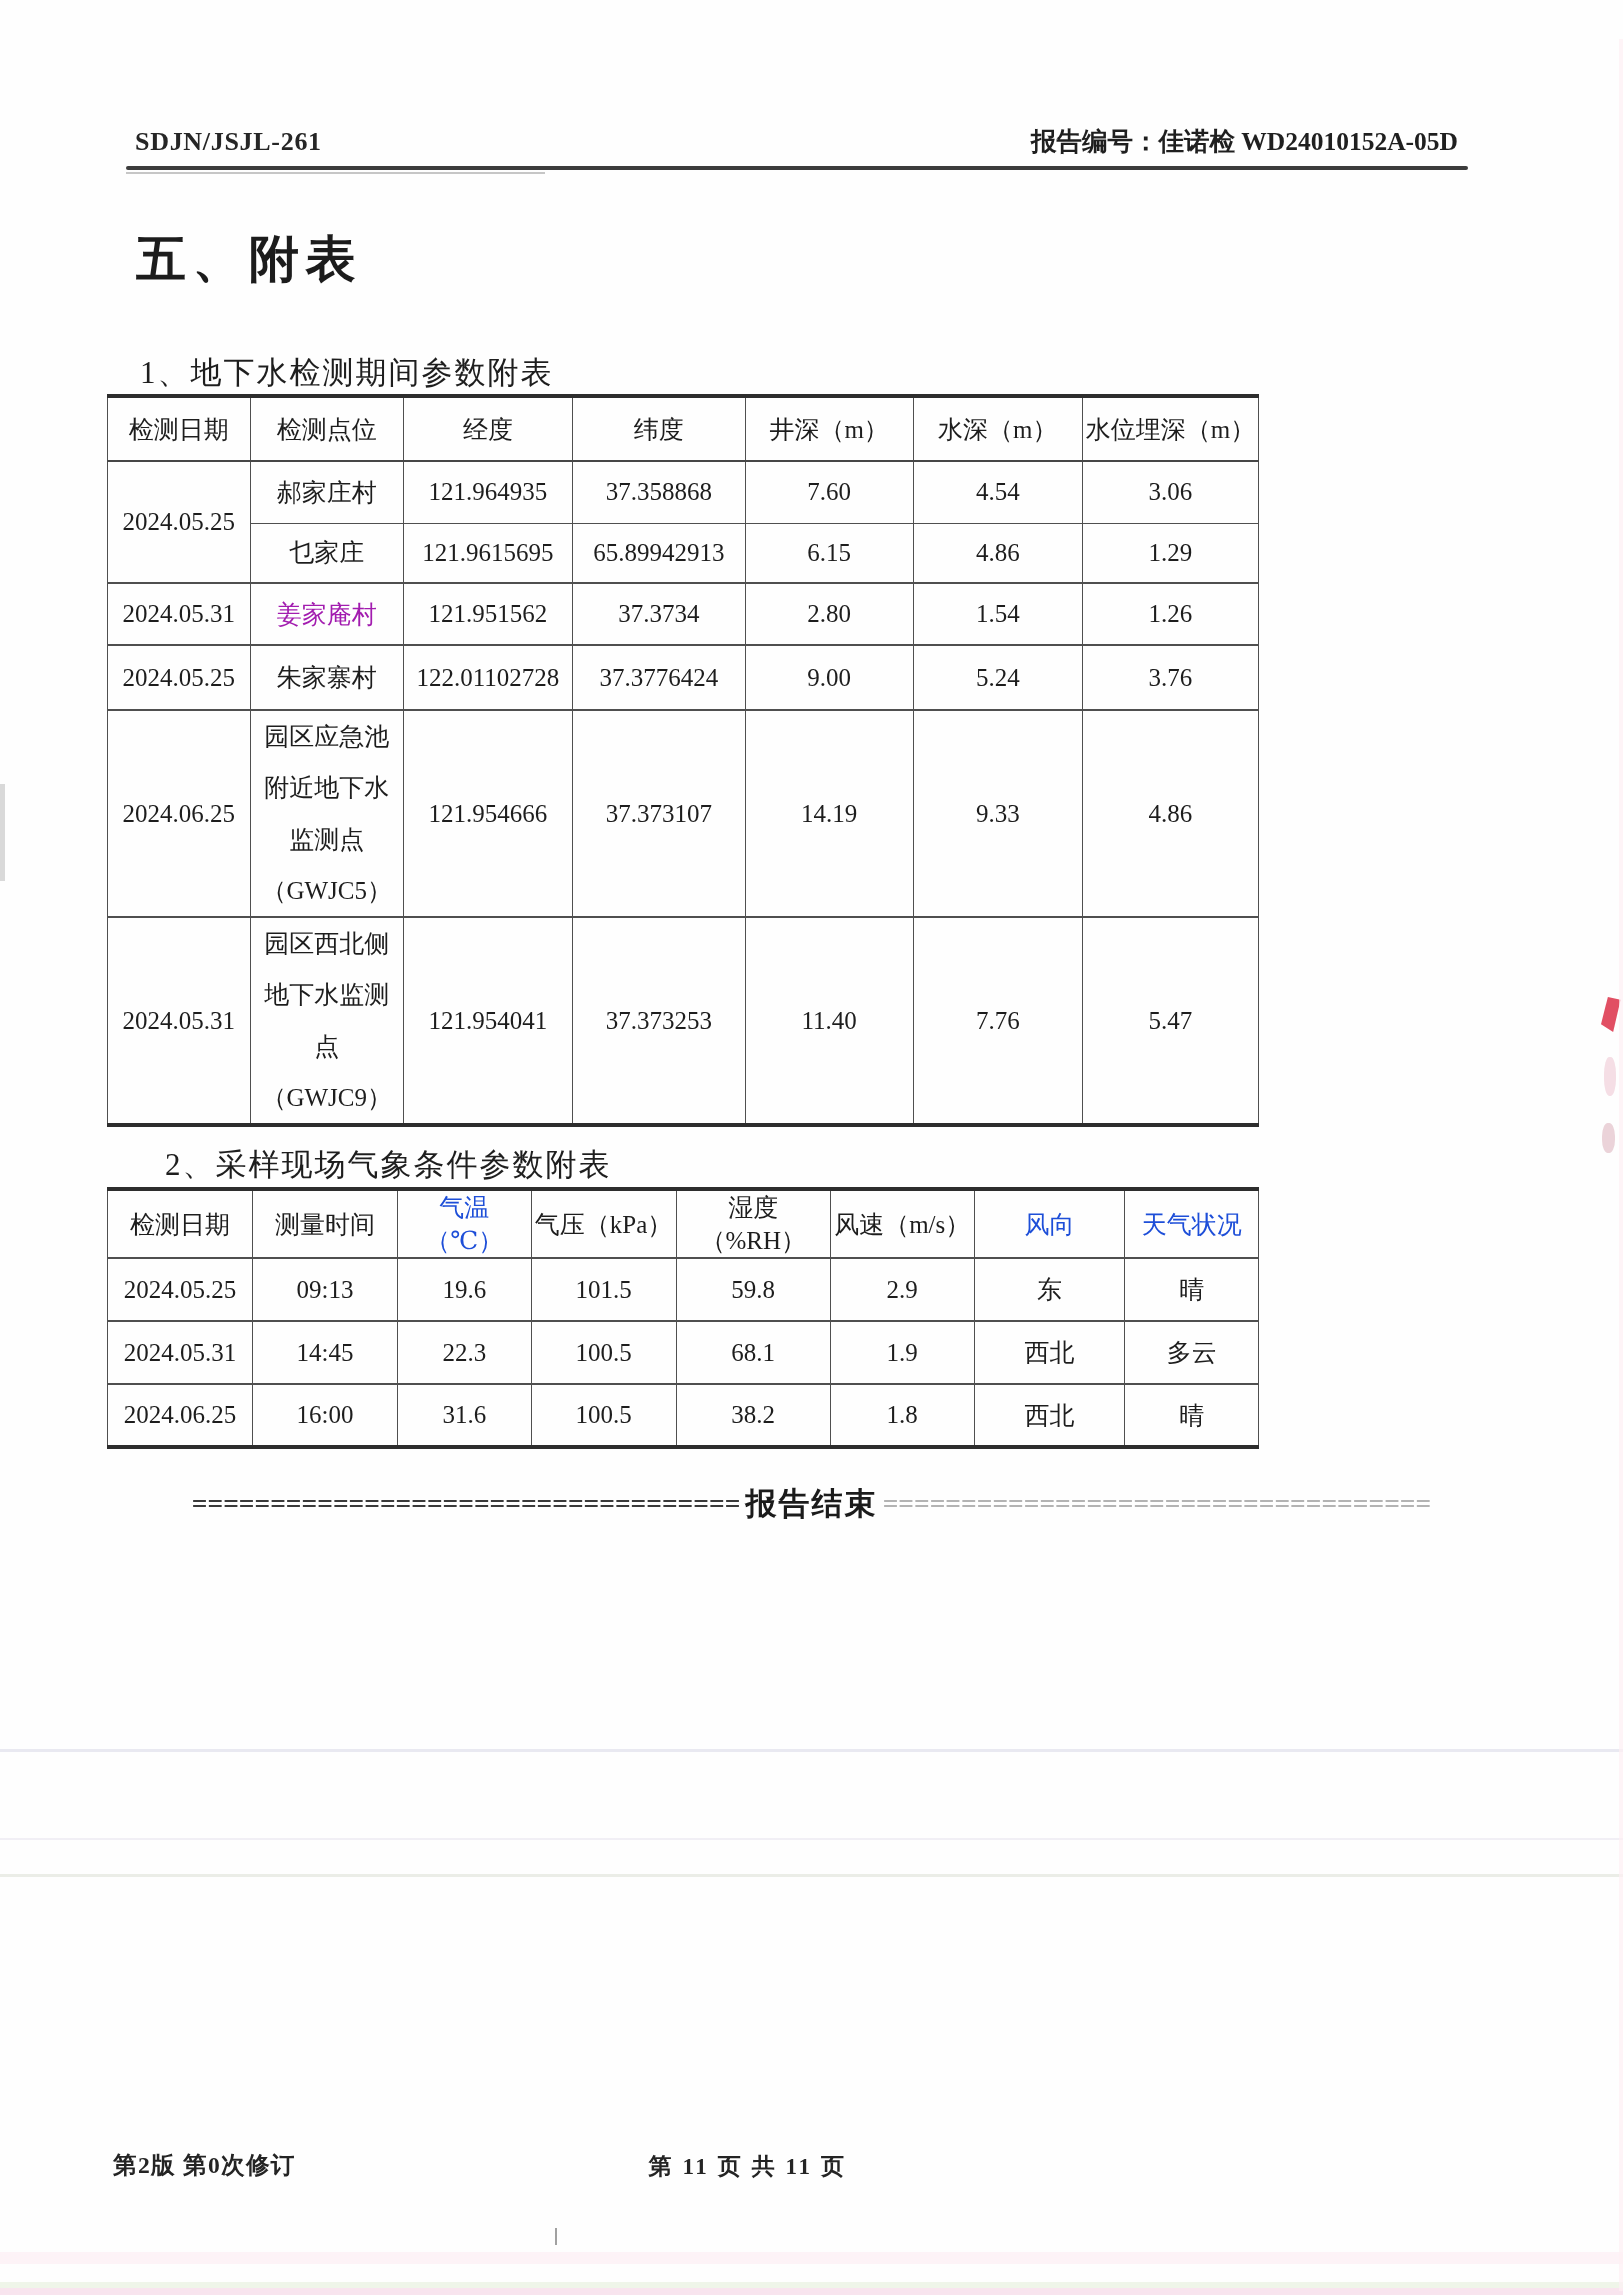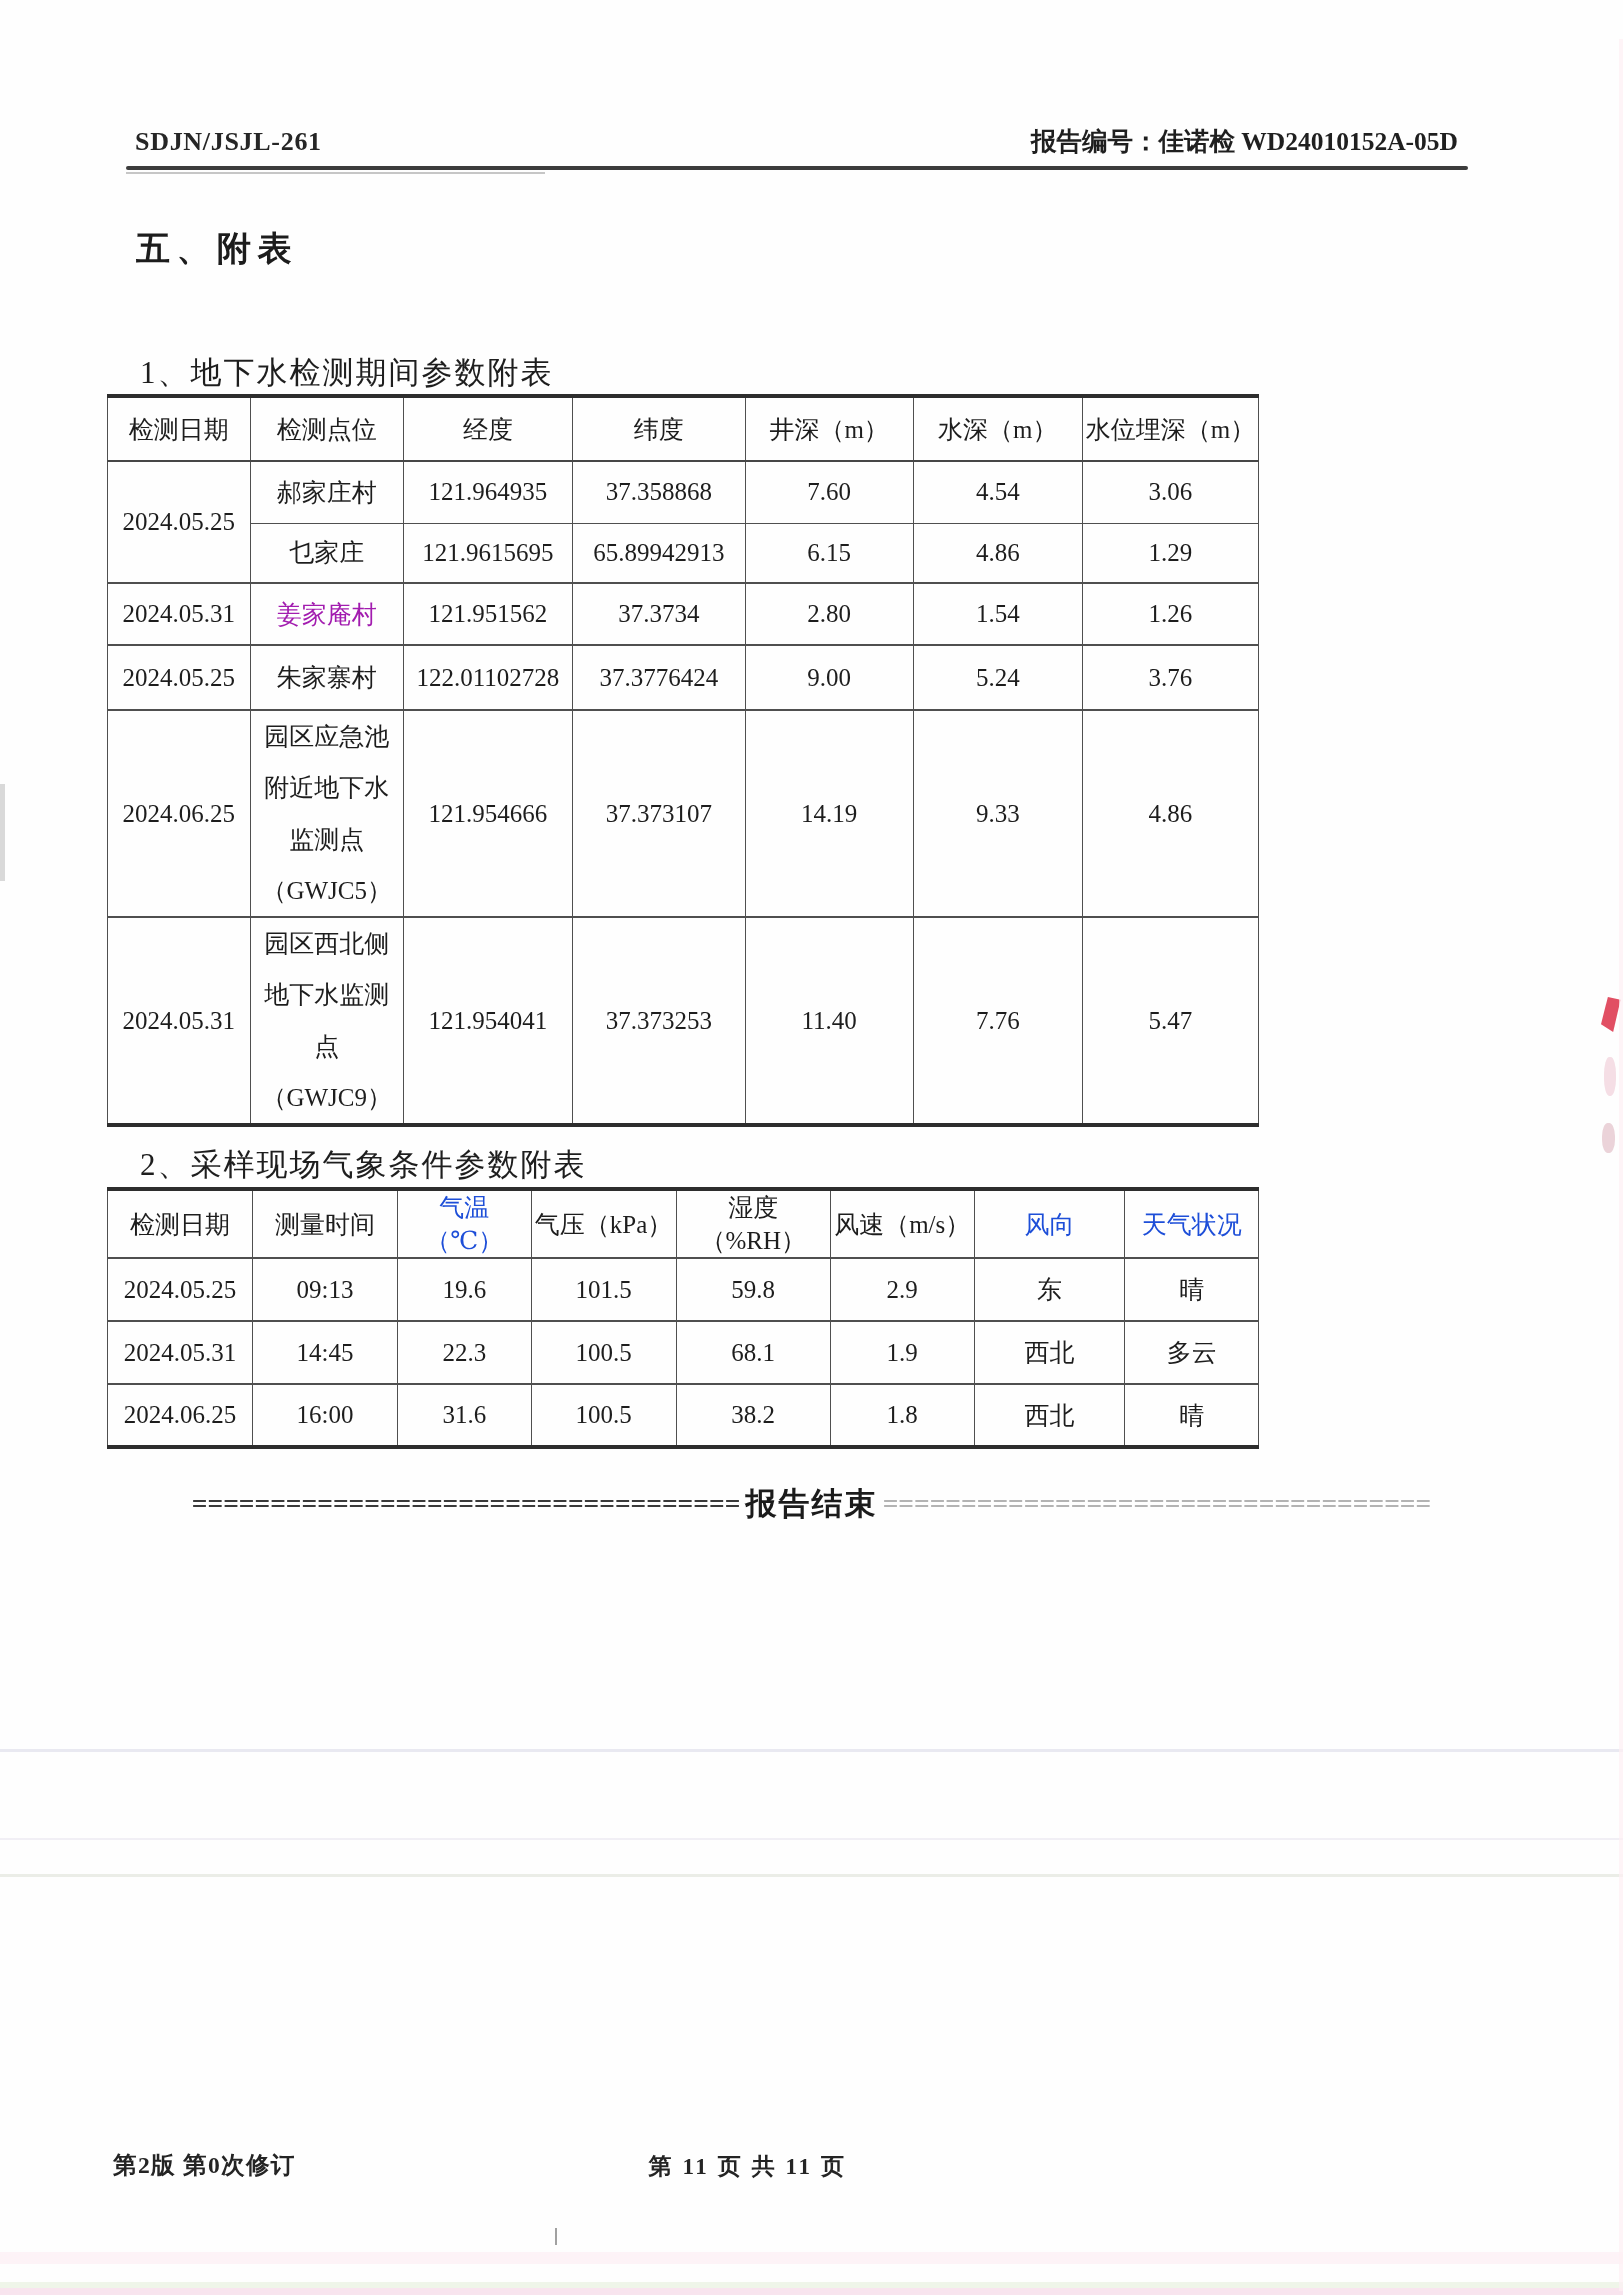--- a/index.html
+++ b/index.html
@@ -13,25 +13,25 @@
   
   .hdr{position:absolute;left:135px;top:124px;width:1323px;display:flex;
        justify-content:space-between;align-items:baseline;}
   .hdr .code{font-size:26px;letter-spacing:0.7px;color:#262626;font-weight:600;}
   .hdr .repno{font-size:25.5px;color:#1f1f1f;font-weight:600;}
   .hdr-rule{position:absolute;left:126px;top:166px;width:1342px;height:3.9px;
             background:#3c3c3c;border-radius:2px;}
   .hdr-rule-echo{position:absolute;left:126px;top:172px;width:419px;height:2px;
             background:#c6c6c6;}
   
-  .h1{position:absolute;left:136px;top:226px;font-size:34px;font-weight:bold;
+  .h1{position:absolute;left:136px;top:226px;font-size:50px;font-weight:bold;
       letter-spacing:6.5px;color:#1c1c1c;}
   .sec{position:absolute;left:140px;font-size:31px;color:#1e1e1e;letter-spacing:2px;}
   .sec1{top:352px;}
-  .sec2{top:1144px;}
+  .sec2{top:1144px;margin-left:25px;}
   
   table.t{position:absolute;left:107px;width:1152px;border-collapse:collapse;
           table-layout:fixed;font-size:25px;color:#1d1d1d;
           border-left:1.3px solid #4f4f4f;border-right:1.3px solid #4f4f4f;
           border-top:4.6px solid #2d2d2d;border-bottom:4.6px solid #2d2d2d;}
   .t1{top:394px;}
   .t2{top:1187px;}
   table.t th,table.t td{
     border:1.3px solid #4f4f4f;text-align:center;vertical-align:middle;
     padding:0 2.6px;font-weight:normal;overflow:hidden;}

